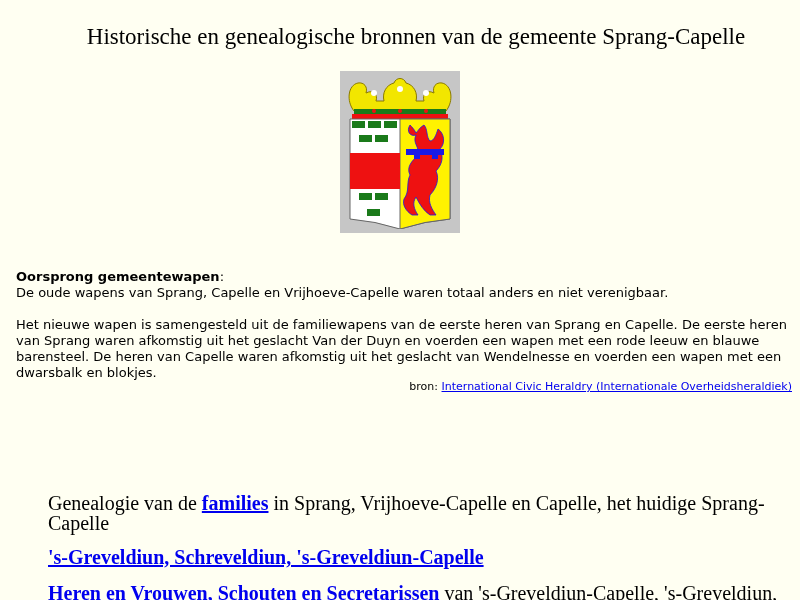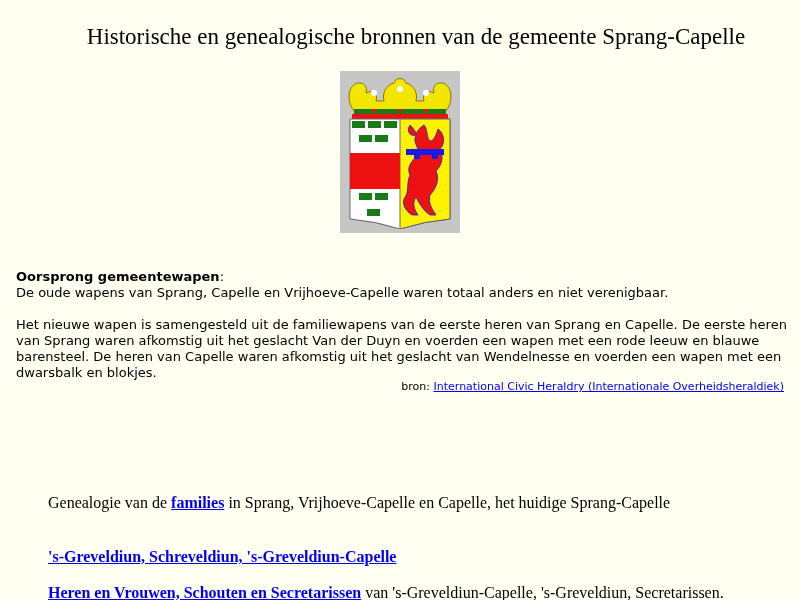--- a/index.html
+++ b/index.html
@@ -45,30 +45,30 @@
       left: 16px;
       top: 269px;
       width: 790px;
     }
     .origin-block p { margin: 0; }
     .origin-heading { font-weight: bold; }
     .para2 { margin-top: 16px !important; width: 786px; }
     .source-line {
       position: absolute;
       top: 380px;
-      right: 16px;
+      right: 8px;
       font-family: "DejaVu Sans", sans-serif;
       font-size: 11px;
       line-height: 14px;
       text-align: right;
     }
     a { color: #0000EE; text-decoration: underline; }
     .serif {
       font-family: "Liberation Serif", "DejaVu Serif", serif;
-      font-size: 16px;
+      font-size: 20px;
       line-height: 20px;
     }
     .genealogy-line {
       position: absolute;
       left: 48px;
       top: 493px;
     }
     .bold-link {
       font-weight: bold;
     }

